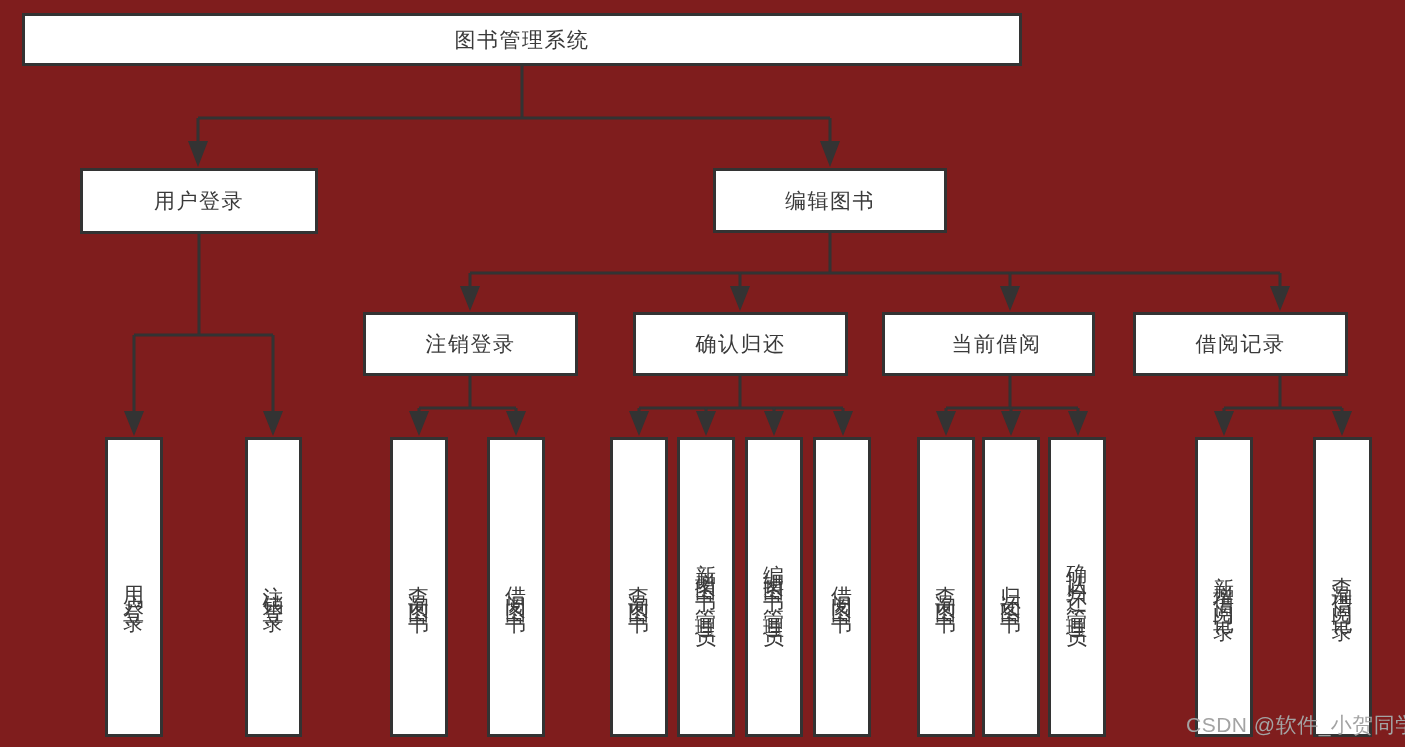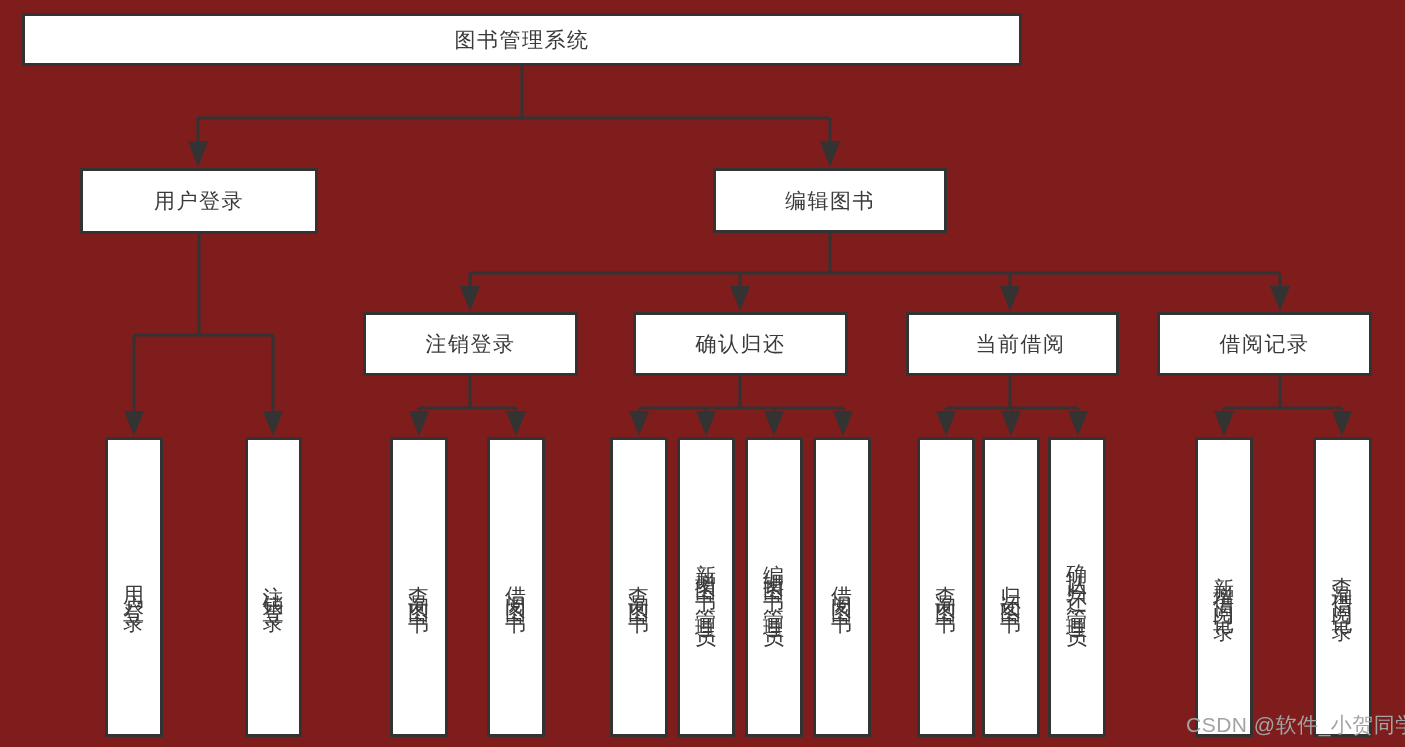--- a/index.html
+++ b/index.html
@@ -139,24 +139,24 @@
   <div class="node h l2b">
     <span>编辑图书</span>
   </div>
 
   <div class="node h l3" style="left:363px;">
     <span>注销登录</span>
   </div>
   <div class="node h l3" style="left:633px;">
     <span>确认归还</span>
   </div>
-  <div class="node h l3" style="left:906px;width:213px;padding-left:16px;">
+  <div class="node h l3" style="left:882px;width:213px;padding-left:16px;">
     <span>当前借阅</span>
   </div>
-  <div class="node h l3" style="left:1157px;">
+  <div class="node h l3" style="left:1133px;">
     <span>借阅记录</span>
   </div>
 
   <div class="node leaf" style="left:105px;">
     <span>用户登录</span>
   </div>
   <div class="node leaf" style="left:245px;width:57px;">
     <span>注销登录</span>
   </div>
 

